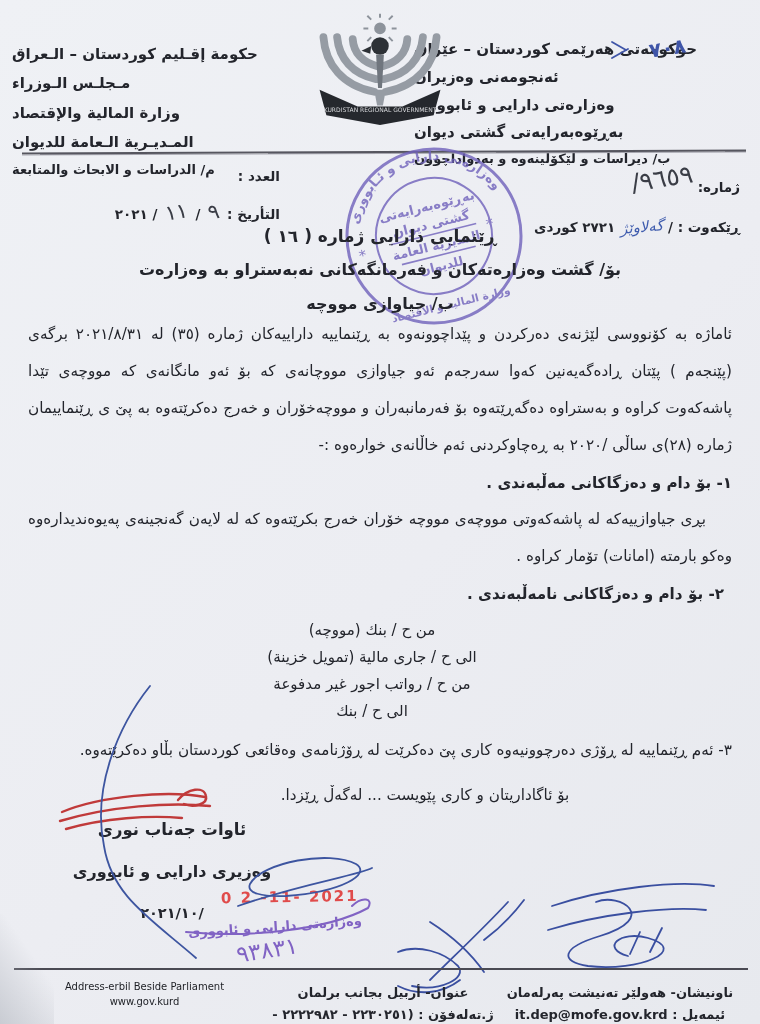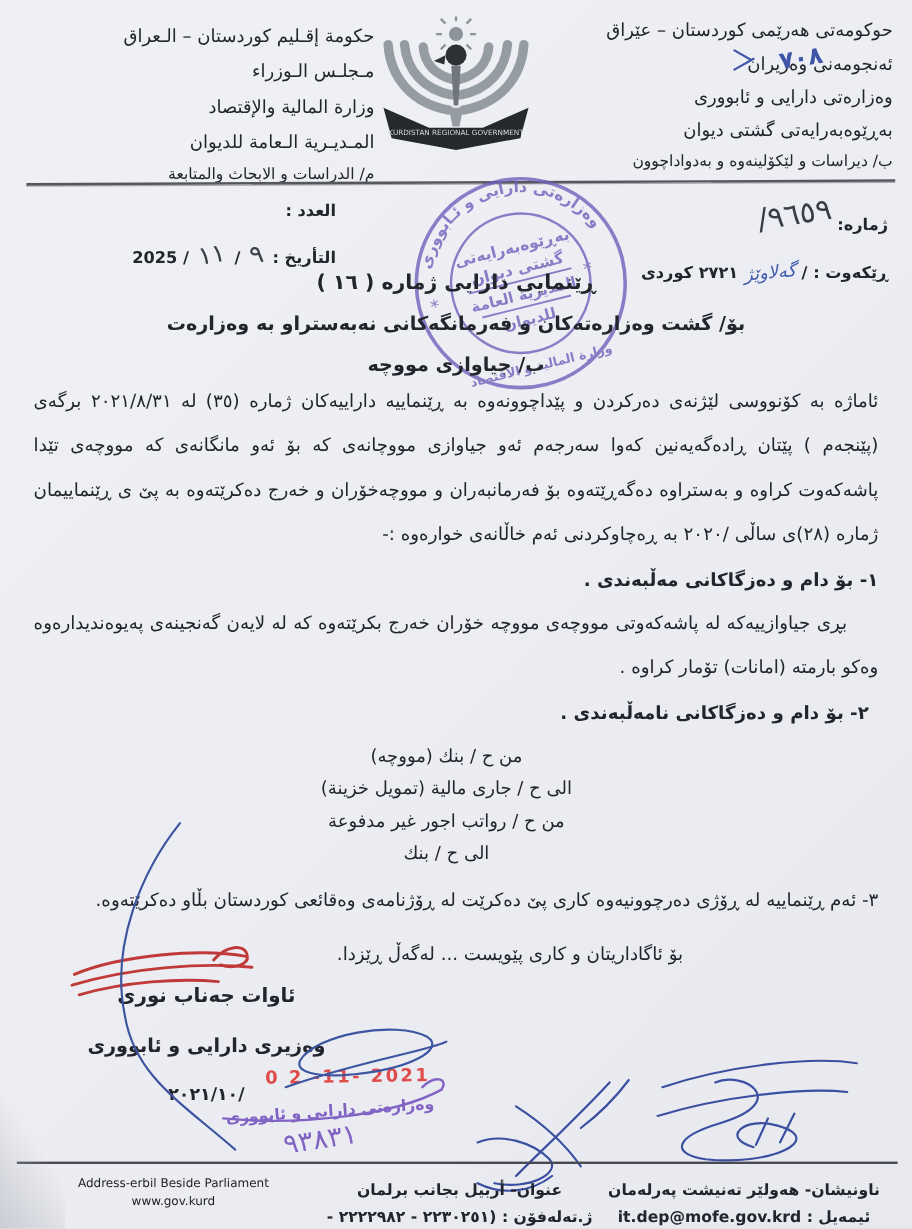--- a/index.html
+++ b/index.html
@@ -2,21 +2,21 @@
 <html lang="ku" dir="rtl"><head>
 <meta charset="utf-8">
 <style>
   html,body{margin:0;padding:0;background:#d8dbe0;}
   .page{position:relative;width:760px;height:1024px;margin:0 auto;overflow:hidden;
         background:linear-gradient(135deg,#eff1f5 0%,#ecedf2 55%,#e7e9ee 100%);
         font-family:"DejaVu Sans",sans-serif;color:#23252c;direction:rtl;}
   .corner-shade{position:absolute;left:0;bottom:0;width:54px;height:110px;
         background:linear-gradient(55deg,#b6bac2 0%,rgba(182,186,194,0) 62%);opacity:.65;}
   
-  .hdr{position:absolute;text-align:right;font-weight:normal;}
+  .hdr{position:absolute;text-align:left;font-weight:bold;margin-top:24px;}
   .hdr-right{top:12px;right:16px;width:330px;font-size:15px;line-height:1.85;}
   .hdr-left{top:16px;left:12px;width:300px;font-size:15px;line-height:1.95;}
   .hdr .sub{font-size:13px;}
   .emblem{position:absolute;top:12px;left:302px;width:156px;height:142px;}
   .rule1{position:absolute;top:151px;left:22px;right:14px;border-top:2px solid #56565f;
          box-shadow:0 1px 0 #a7a7b0;transform:rotate(-.25deg);}
   
   .meta-right{position:absolute;top:156px;right:20px;width:250px;font-size:13.5px;font-weight:bold;line-height:2.2;}
   .meta-left{position:absolute;top:162px;left:90px;width:190px;font-size:13.5px;font-weight:bold;text-align:right;line-height:2.1;}
   .hw{font-weight:normal;color:#3a3d46;display:inline-block;}
@@ -123,21 +123,21 @@
   </div>
 
   <div class="meta-left">
     <div>العدد :</div>
     <div>
       <span>التأريخ :</span>
       <span class="hw hw-day">٩</span>
       <span>/</span>
       <span class="hw hw-mon">١١</span>
       <span>/</span>
-      <span>2025</span>
+      <span>٢٠٢١</span>
     </div>
   </div>
 
   <svg class="stamp" viewBox="0 0 184 184">
     <defs>
       <path id="arcTop" d="M16,92 A76,76 0 0 1 168,92" fill="none"></path>
     </defs>
     <circle cx="92" cy="92" r="87" fill="none" stroke="#6f61bb" stroke-width="3"></circle>
     <circle cx="92" cy="92" r="58" fill="none" stroke="#6f61bb" stroke-width="2"></circle>
     <text font-size="13" fill="#6f61bb" font-weight="bold" font-family="DejaVu Sans, sans-serif">

